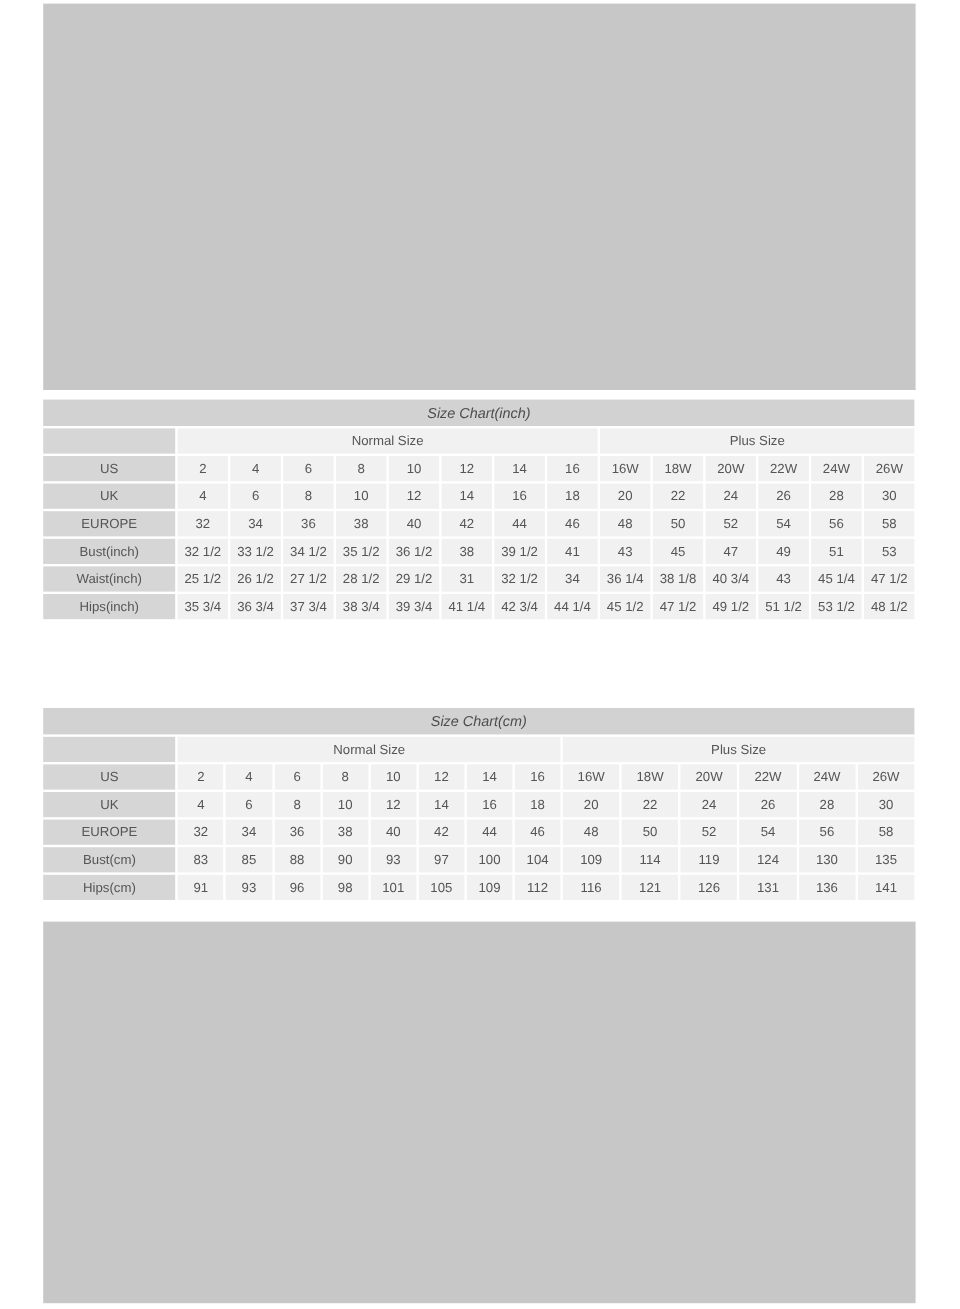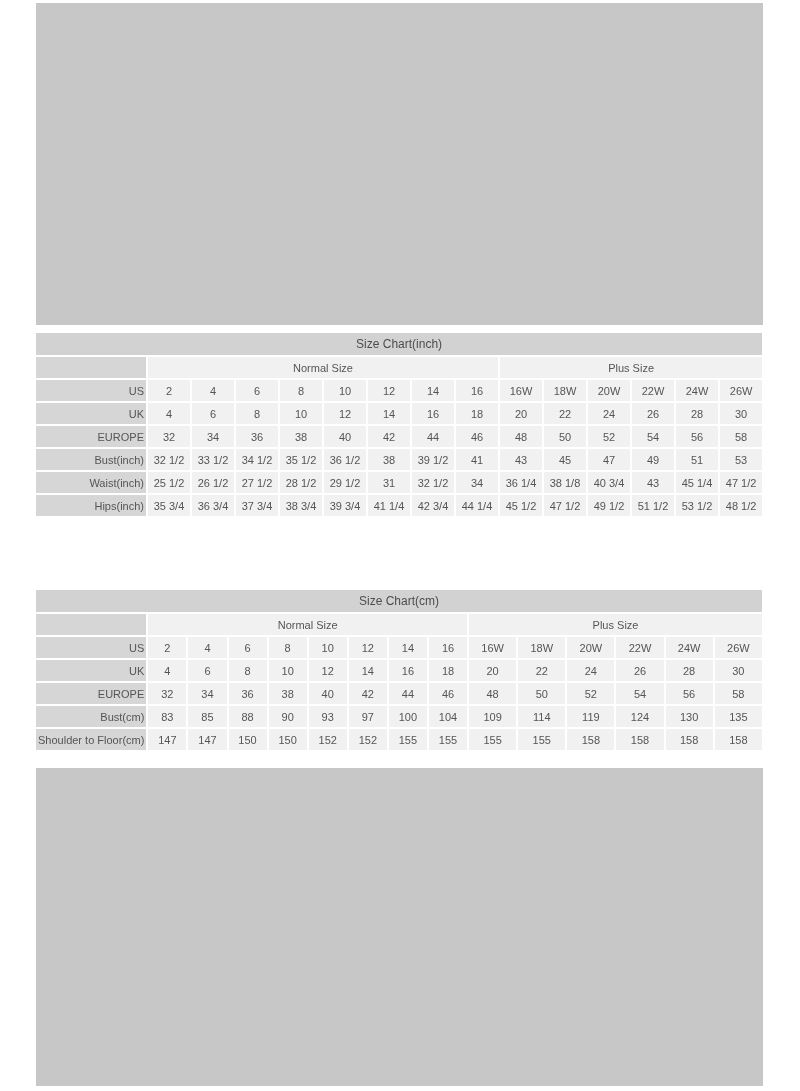--- a/index.html
+++ b/index.html
@@ -42,26 +42,25 @@
 
   table.sizechart td{
     text-align:center;vertical-align:middle;
     padding:3px 2px;height:21px;
     background:var(--data-cell);
     overflow:hidden;
   }
   table.sizechart td.title{
     background:var(--title-bar);
     color:var(--title-text);
-    font-size:12px;height:22px;padding:2px;
+    font-size:12px;height:22px;padding:2px;font-style:italic;
   }
   table.sizechart td.corner,
   table.sizechart td.label{
     background:var(--label-cell);
-    text-align:right;
   }
   table.sizechart td.group{
     background:var(--data-cell);height:20px;
   }
   table.t-cm td.label{white-space:nowrap;}
 </style>
 </head>
 <body>
 
 <div class="placeholder placeholder-top"></div>
@@ -262,32 +261,32 @@
         <td class="cell">100</td>
         <td class="cell">104</td>
         <td class="cell">109</td>
         <td class="cell">114</td>
         <td class="cell">119</td>
         <td class="cell">124</td>
         <td class="cell">130</td>
         <td class="cell">135</td>
       </tr>
       <tr>
-        <td class="label">Shoulder to Floor(cm)</td>
-        <td class="cell">147</td>
-        <td class="cell">147</td>
-        <td class="cell">150</td>
-        <td class="cell">150</td>
-        <td class="cell">152</td>
-        <td class="cell">152</td>
-        <td class="cell">155</td>
-        <td class="cell">155</td>
-        <td class="cell">155</td>
-        <td class="cell">155</td>
-        <td class="cell">158</td>
-        <td class="cell">158</td>
-        <td class="cell">158</td>
-        <td class="cell">158</td>
+        <td class="label">Hips(cm)</td>
+        <td class="cell">91</td>
+        <td class="cell">93</td>
+        <td class="cell">96</td>
+        <td class="cell">98</td>
+        <td class="cell">101</td>
+        <td class="cell">105</td>
+        <td class="cell">109</td>
+        <td class="cell">112</td>
+        <td class="cell">116</td>
+        <td class="cell">121</td>
+        <td class="cell">126</td>
+        <td class="cell">131</td>
+        <td class="cell">136</td>
+        <td class="cell">141</td>
       </tr>
     </tbody>
 </table>
 
 <div class="placeholder placeholder-bottom"></div>
 
 </body></html>

